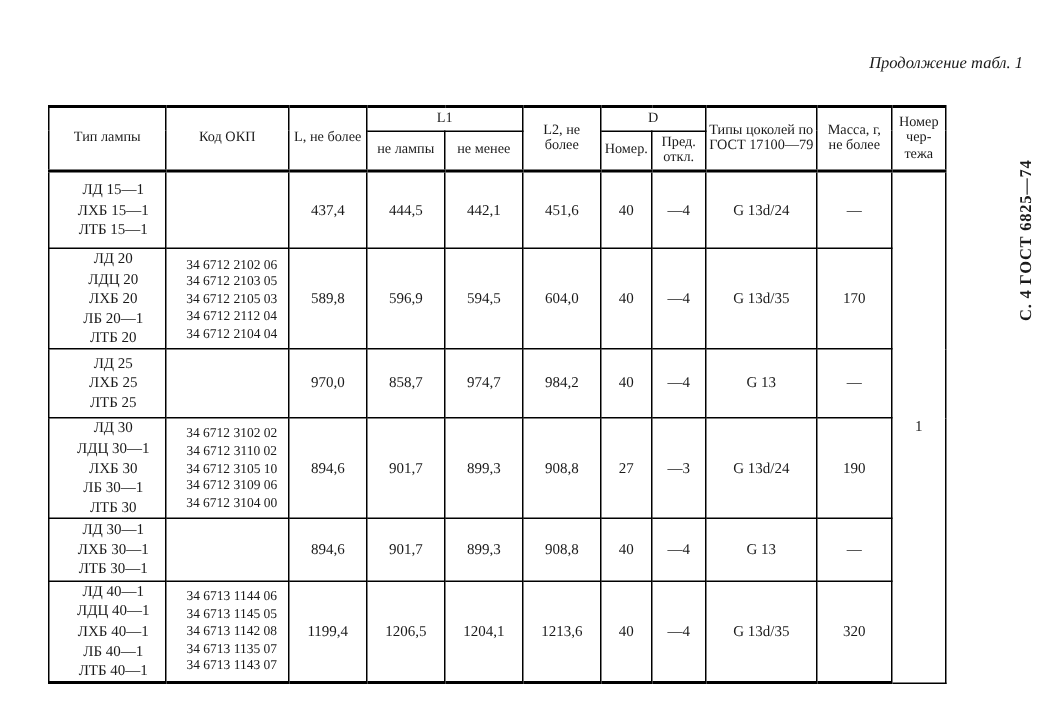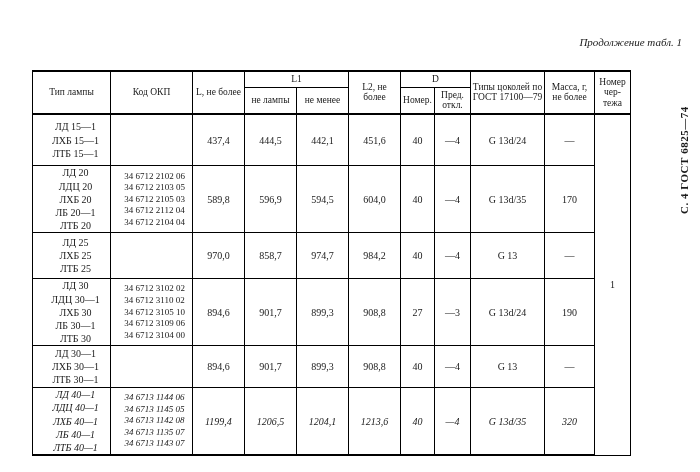--- a/index.html
+++ b/index.html
@@ -99,21 +99,20 @@
     font-size: 10px;
   }
   .dash {
     font-size: 10px;
   }
   .thick-top {
     border-top: 2px solid #000 !important;
   }
   .thick-bottom {
     border-bottom: 2px solid #000 !important;
-    font-style: italic;
   }
   .italic-h {
   }
   .rowh-1 { height: 52px; }
   .rowh-2 { height: 60px; padding-left: 29px; }
   .rowh-3 { height: 46px; }
   .rowh-4 { height: 58px; margin-top: 46px; }
   .rowh-5 { height: 42px; margin-left: 16px; }
   .rowh-6 { height: 62px; }
   .series-cell {

